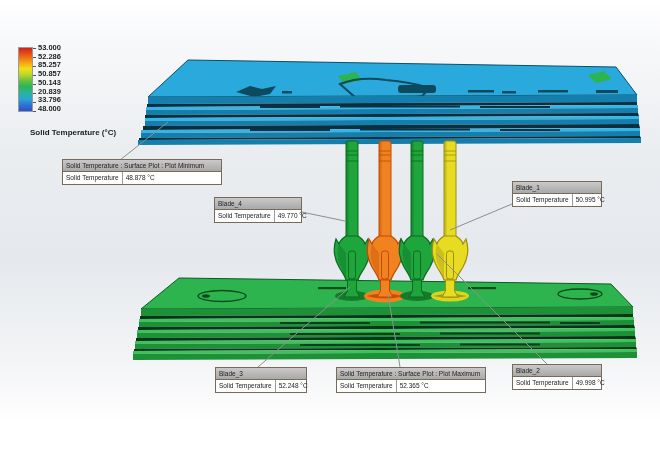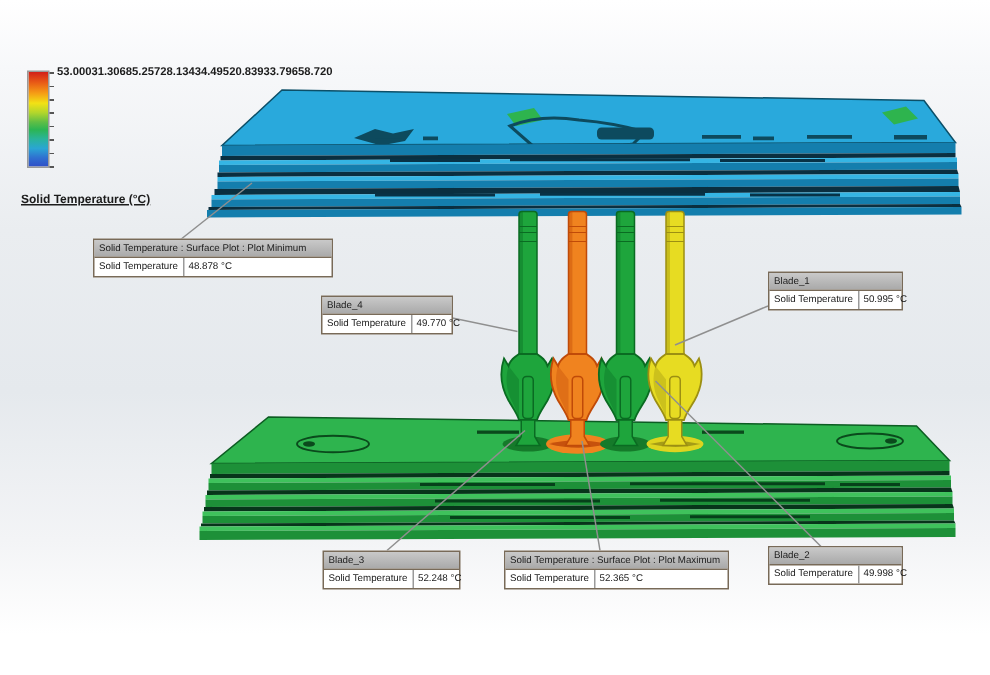--- a/index.html
+++ b/index.html
@@ -23,24 +23,24 @@
       #d2201a 0%, #e85a16 11%, #f59a15 22%, #f2e115 33%,
       #b3d62c 43%, #5fbe45 53%, #2cb553 61%, #29b49b 71%,
       #2aa5d4 81%, #2f6fd0 91%, #3050c8 100%);
   }
   .legend-tickmarks{
     position:absolute;left:33px;top:48px;width:3px;height:64px;
     background:repeating-linear-gradient(to bottom,#555 0,#555 1px,transparent 1px,transparent 9px);
   }
   .legend-labels{
     position:absolute;left:38px;top:44px;height:69px;
-    display:flex;flex-direction:row;justify-content:space-between;
+    display:flex;flex-direction:column;justify-content:space-between;
   }
   .legend-labels span{font-size:7.5px;font-weight:600;color:#1c1c1c;line-height:8px;}
-  .legend-title{position:absolute;left:14px;top:128px;font-size:8px;font-weight:600;color:#1c1c1c;white-space:nowrap;text-decoration:underline;}
+  .legend-title{position:absolute;left:30px;top:128px;font-size:8px;font-weight:600;color:#1c1c1c;white-space:nowrap;}
 
   
   .callout{
     position:absolute;border:1px solid #786a58;background:#fff;
     font-size:6.5px;color:#222;box-sizing:border-box;white-space:nowrap;
   }
   .callout .hdr{
     background:linear-gradient(#c9c9c9,#a9a9a9);
     border-bottom:1px solid #786a58;
     height:11px;line-height:11px;padding:0 3px;overflow:hidden;
@@ -173,27 +173,27 @@
     <line x1="400" y1="367" x2="388" y2="294"></line>
     <line x1="548" y1="365" x2="437" y2="254"></line>
   </g>
 </svg>
 
 <div class="legend">
   <div class="legend-bar"></div>
   <div class="legend-tickmarks"></div>
   <div class="legend-labels">
     <span>53.000</span>
-    <span>31.306</span>
+    <span>52.286</span>
     <span>85.257</span>
-    <span>28.134</span>
-    <span>34.495</span>
+    <span>50.857</span>
+    <span>50.143</span>
     <span>20.839</span>
     <span>33.796</span>
-    <span>58.720</span>
+    <span>48.000</span>
   </div>
   <div class="legend-title">Solid Temperature (°C)</div>
 </div>
 
 <div class="callout" style="left:62px;top:159px;width:160px;">
   <div class="hdr">Solid Temperature : Surface Plot : Plot Minimum</div>
   <div class="row">
     <span class="k">Solid Temperature</span>
     <span class="v">48.878 °C</span>
   </div>

